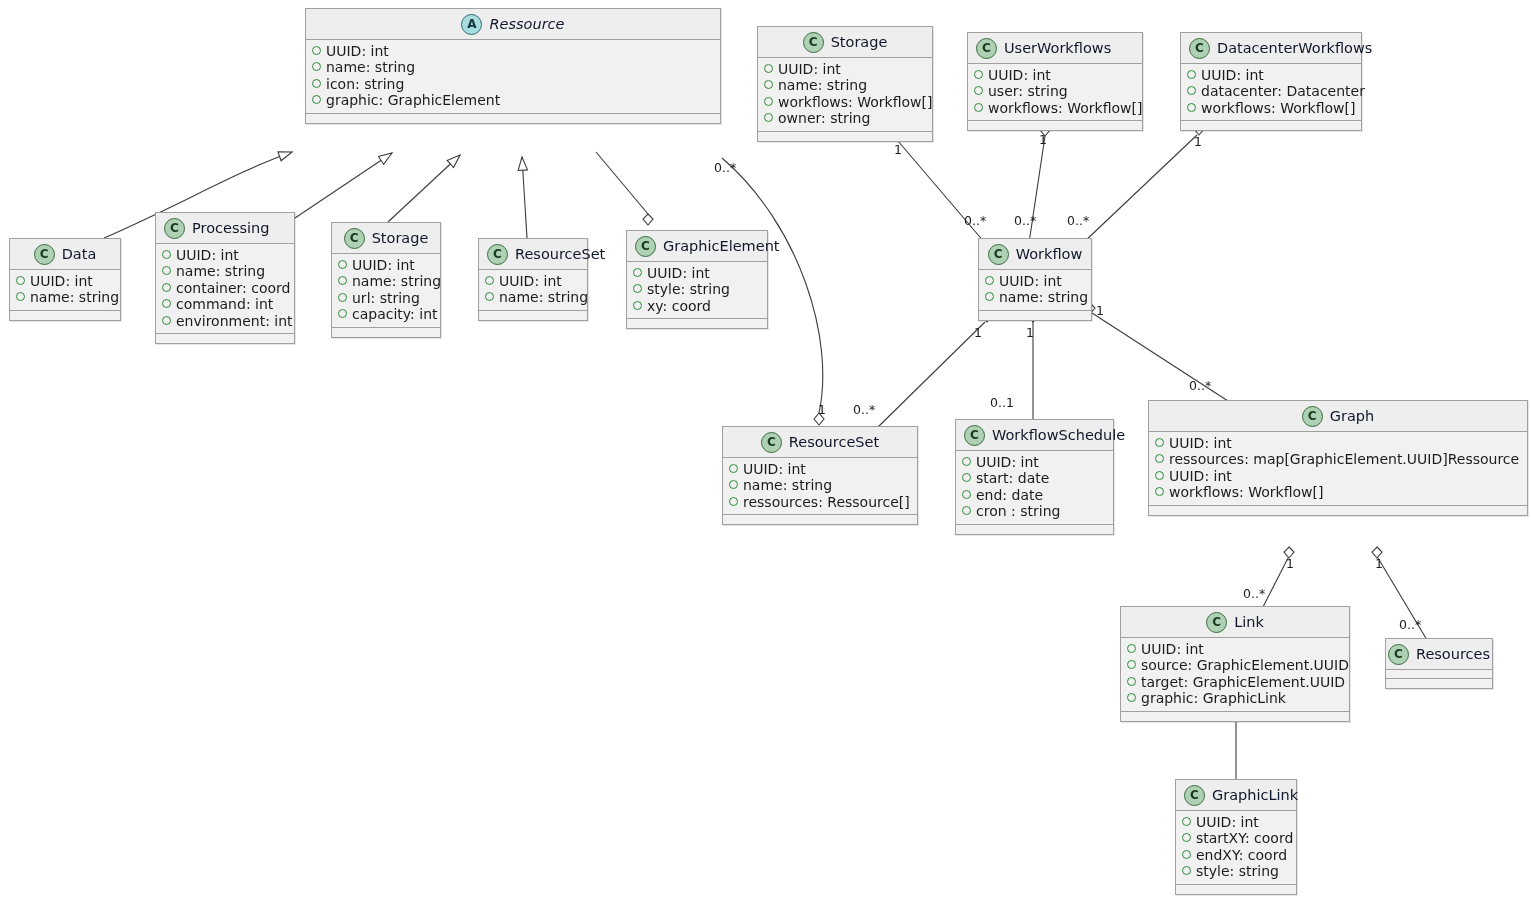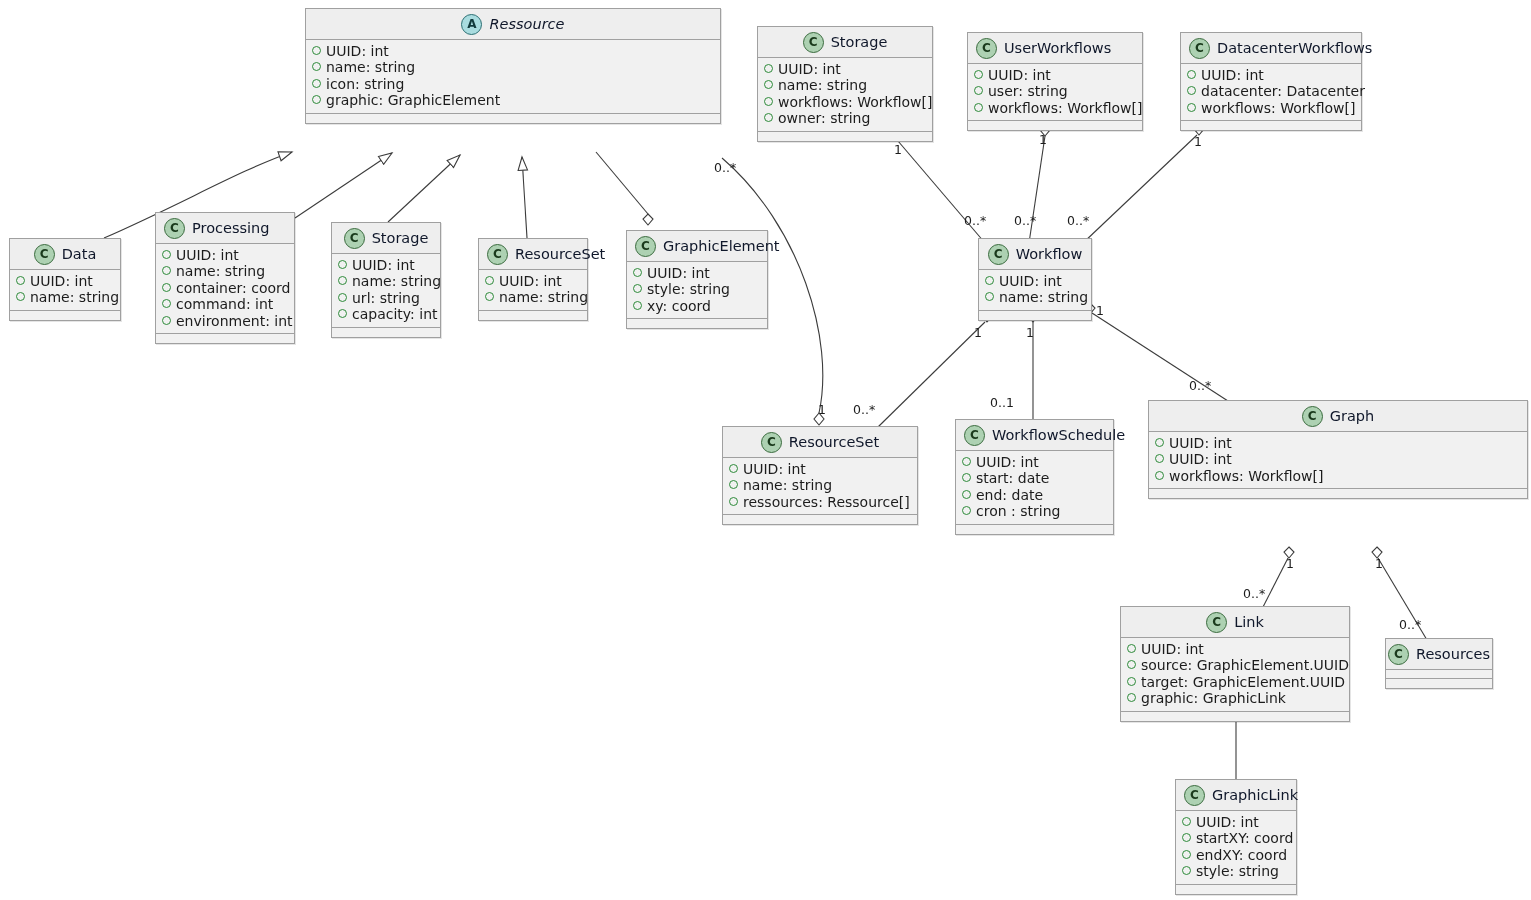--- a/index.html
+++ b/index.html
@@ -354,20 +354,24 @@
       </div>
       <div class="uml-class" style="left: 1148px; top: 400px; width: 380px;">
         <div class="uml-header">
           <span class="badge c">C</span>
           <span class="cname">Graph</span>
         </div>
         <div class="uml-attrs">
           <div class="attr">
             <span class="vis"></span>
             <span>UUID: int</span>
+          </div>
+          <div class="attr">
+            <span class="vis"></span>
+            <span>ressources: map[GraphicElement.UUID]Ressource</span>
           </div>
           <div class="attr">
             <span class="vis"></span>
             <span>UUID: int</span>
           </div>
           <div class="attr">
             <span class="vis"></span>
             <span>workflows: Workflow[]</span>
           </div>
         </div>

